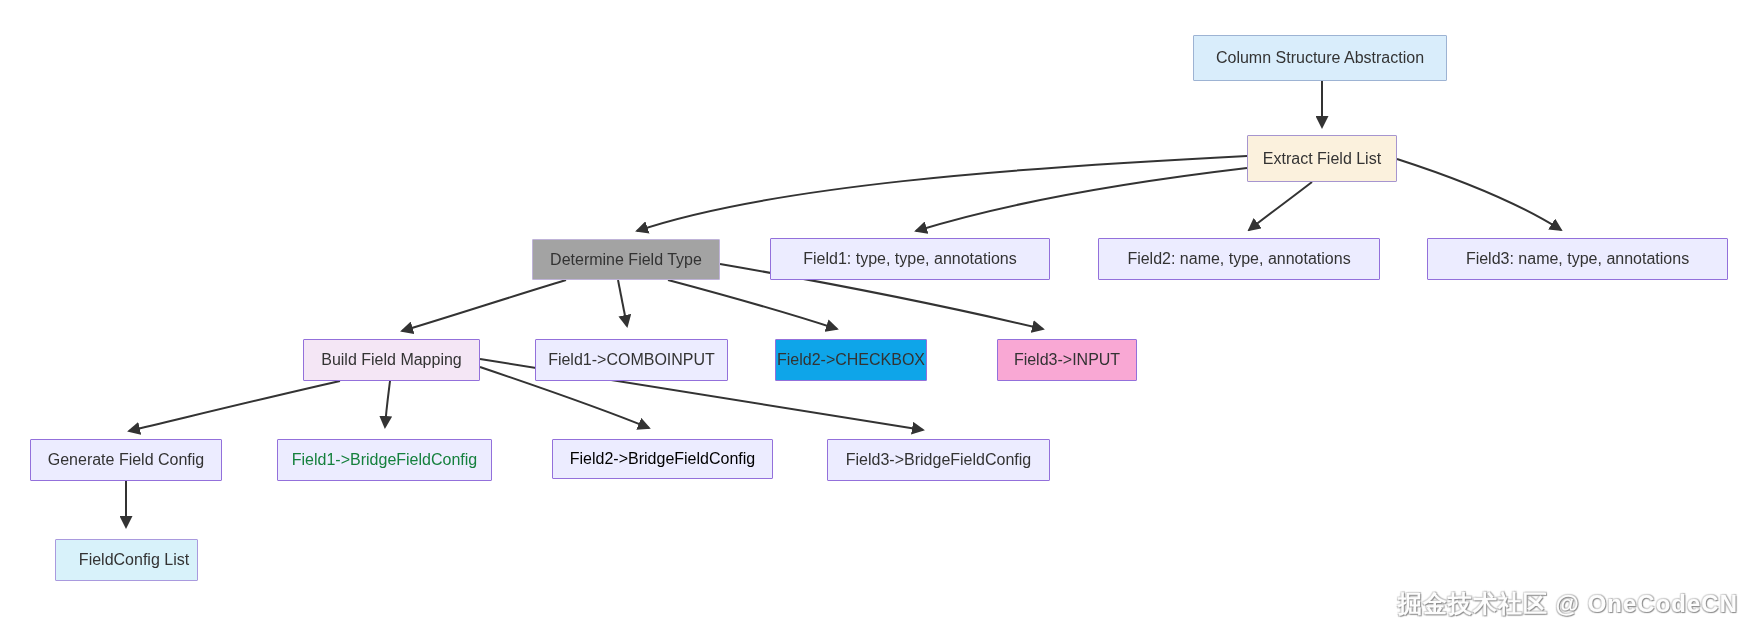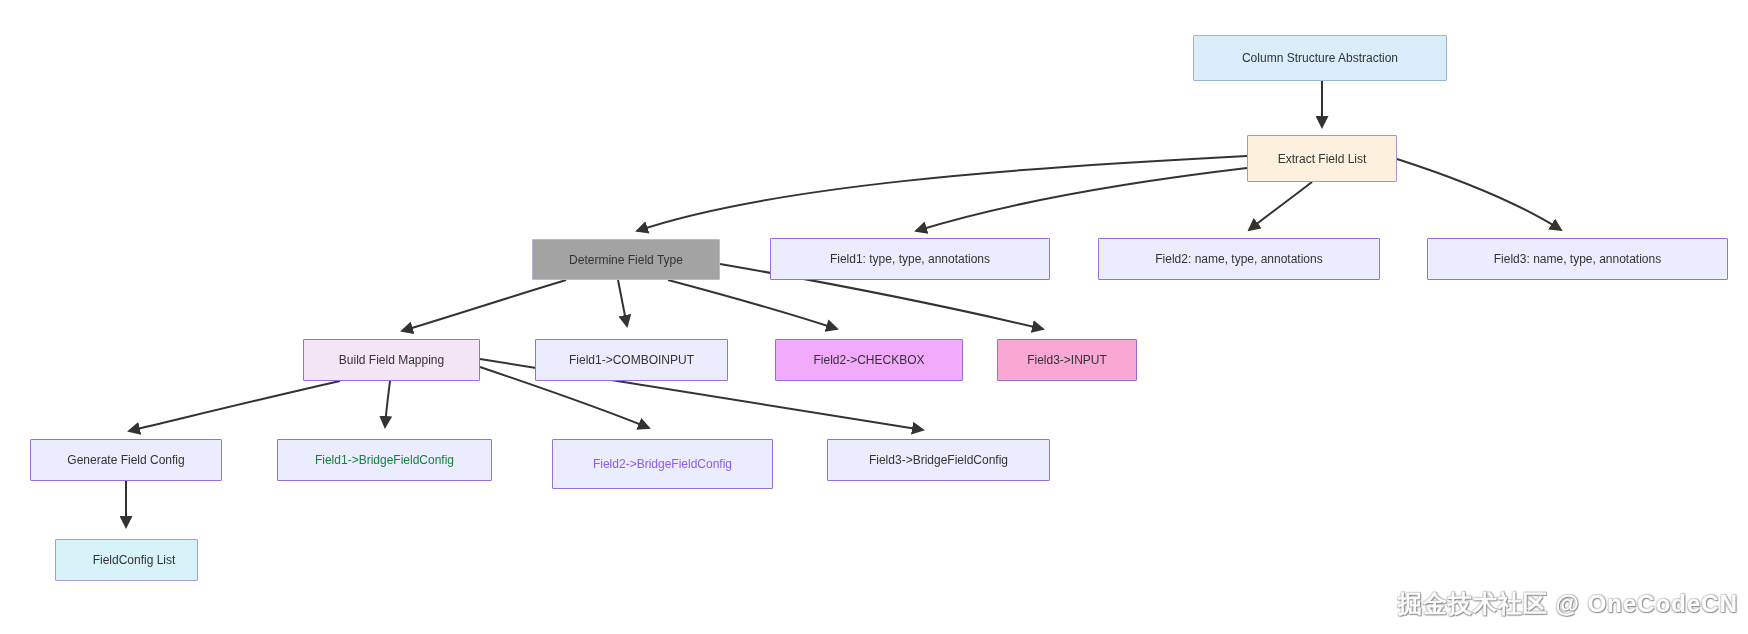--- a/index.html
+++ b/index.html
@@ -26,21 +26,21 @@
     fill: none;
     stroke: #333333;
     stroke-width: 2px;
   }
   .node {
     position: absolute;
     box-sizing: border-box;
     border: 1.5px solid #9370db;
     background: #ececff;
     color: #333333;
-    font-size: 12px;
+    font-size: 16px;
     display: flex;
     align-items: center;
     justify-content: center;
     white-space: nowrap;
     border-radius: 1px;
   }
   #watermark {
     position: absolute;
     top: 588px;
     right: 10px;
@@ -83,22 +83,22 @@
     </svg>
   <div id="nodes">
       <div class="node" style="left: 1193px; top: 35px; width: 254px; height: 46px; background: rgb(217, 237, 251); border-color: rgb(157, 179, 211); color: rgb(51, 51, 51);">Column Structure Abstraction</div>
       <div class="node" style="left: 1247px; top: 135px; width: 150px; height: 47px; background: rgb(251, 241, 221); border-color: rgb(166, 149, 207); color: rgb(51, 51, 51);">Extract Field List</div>
       <div class="node" style="left: 532px; top: 239px; width: 188px; height: 41px; background: #a3a3a3; border-color: rgb(191, 179, 216); color: rgb(51, 51, 51);">Determine Field Type</div>
       <div class="node" style="left: 770px; top: 238px; width: 280px; height: 42px; background: rgb(236, 236, 255); border-color: rgb(147, 112, 219); color: rgb(51, 51, 51);">Field1: type, type, annotations</div>
       <div class="node" style="left: 1098px; top: 238px; width: 282px; height: 42px; background: rgb(236, 236, 255); border-color: rgb(147, 112, 219); color: rgb(51, 51, 51);">Field2: name, type, annotations</div>
       <div class="node" style="left: 1427px; top: 238px; width: 301px; height: 42px; background: rgb(236, 236, 255); border-color: rgb(147, 112, 219); color: rgb(51, 51, 51);">Field3: name, type, annotations</div>
       <div class="node" style="left: 303px; top: 339px; width: 177px; height: 42px; background: rgb(244, 230, 245); border-color: rgb(147, 112, 219); color: rgb(51, 51, 51);">Build Field Mapping</div>
       <div class="node" style="left: 535px; top: 339px; width: 193px; height: 42px; background: rgb(236, 236, 255); border-color: rgb(147, 112, 219); color: rgb(51, 51, 51);">Field1-&gt;COMBOINPUT</div>
-      <div class="node" style="left: 775px; top: 339px; width: 188px; height: 42px; background: #f0abfc; border-color: rgb(147, 112, 219); color: rgb(51, 51, 51);">Field2-&gt;CHECKBOX</div>
+      <div class="node" style="left: 775px; top: 339px; width: 152px; height: 42px; background: #0ea5e9; border-color: rgb(147, 112, 219); color: rgb(51, 51, 51);">Field2-&gt;CHECKBOX</div>
       <div class="node" style="left: 997px; top: 339px; width: 140px; height: 42px; background: #f9a8d4; border-color: rgb(147, 112, 219); color: rgb(51, 51, 51);">Field3-&gt;INPUT</div>
       <div class="node" style="left: 30px; top: 439px; width: 192px; height: 42px; background: rgb(236, 236, 255); border-color: rgb(147, 112, 219); color: rgb(51, 51, 51);">Generate Field Config</div>
       <div class="node" style="left: 277px; top: 439px; width: 215px; height: 42px; background: rgb(236, 236, 255); border-color: rgb(147, 112, 219); color: #15803d;">Field1-&gt;BridgeFieldConfig</div>
-      <div class="node" style="left: 552px; top: 439px; width: 221px; height: 50px; background: rgb(236, 236, 255); border-color: rgb(147, 112, 219); color: #8b5cf6;">Field2-&gt;BridgeFieldConfig</div>
+      <div class="node" style="left: 552px; top: 439px; width: 221px; height: 40px; background: rgb(236, 236, 255); border-color: rgb(147, 112, 219); color: #000000;">Field2-&gt;BridgeFieldConfig</div>
       <div class="node" style="left: 827px; top: 439px; width: 223px; height: 42px; background: rgb(236, 236, 255); border-color: rgb(147, 112, 219); color: rgb(51, 51, 51);">Field3-&gt;BridgeFieldConfig</div>
       <div class="node" style="left: 55px; top: 539px; width: 143px; height: 42px; background: rgb(216, 242, 250); border-color: rgb(169, 154, 222); color: rgb(51, 51, 51); padding-left: 15px;">FieldConfig List</div>
     </div>
   <div id="watermark">掘金技术社区 @ OneCodeCN</div>
 </div>
 
 </body></html>

